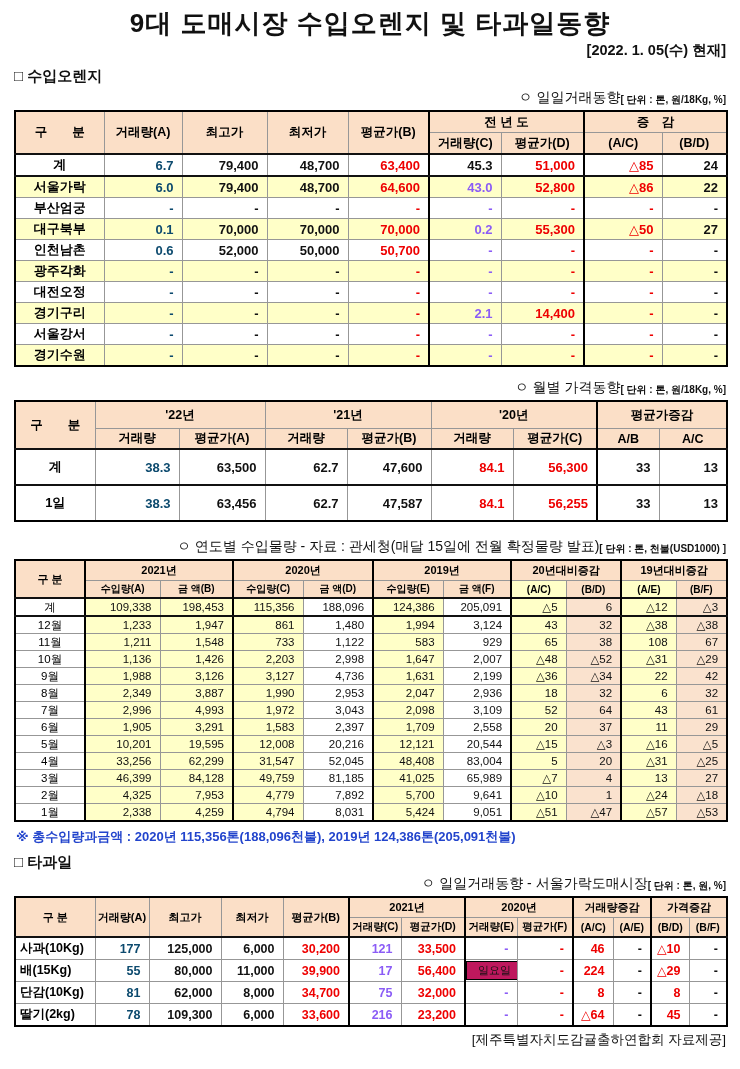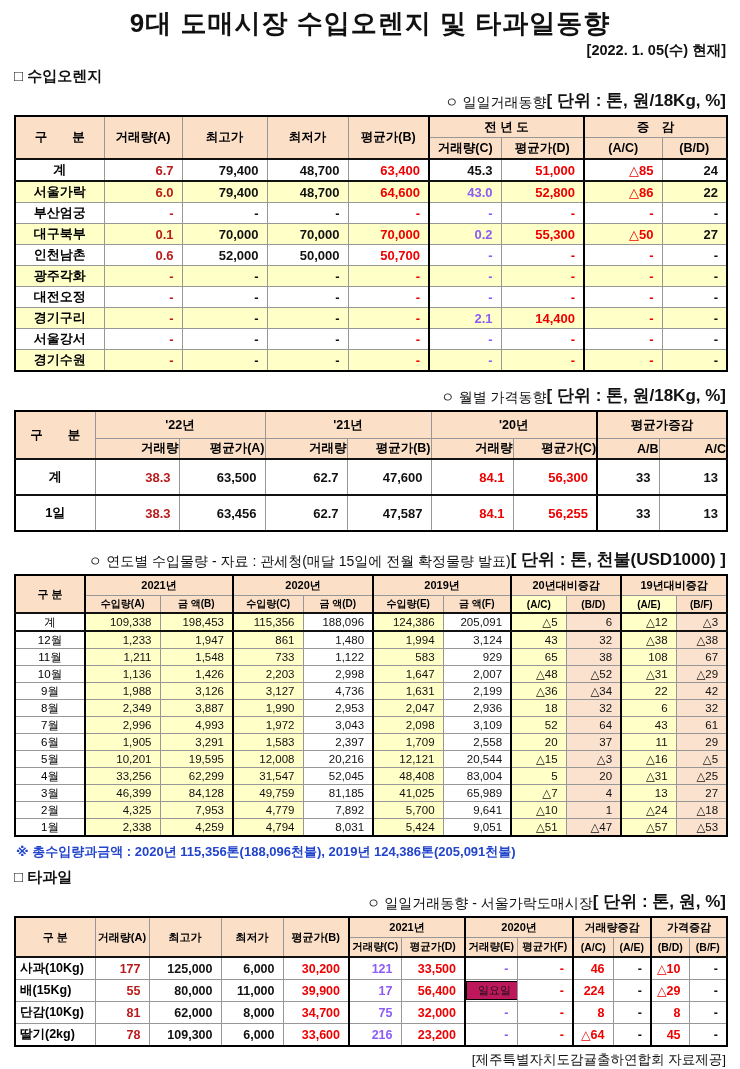--- a/index.html
+++ b/index.html
@@ -4,43 +4,43 @@
 <style>
   html,body{margin:0;padding:0;background:#fff;}
   body{width:740px;height:1069px;overflow:hidden;color:#111;
        font-family:"Liberation Sans","DejaVu Sans",sans-serif;}
   .page{padding:6px 14px 0 14px;}
   .title{text-align:center;font-size:26px;font-weight:800;letter-spacing:1px;line-height:34px;}
   .date{text-align:right;font-size:14.5px;font-weight:700;margin-top:1px;}
   .sec{font-size:15px;font-weight:800;margin-top:7px;}
   .subrow{display:flex;justify-content:flex-end;align-items:flex-end;margin:3px 0 3px 0;}
   .sublabel{font-size:14px;padding-left:14px;}
-  .unit{font-size:17px;font-weight:700;}
+  .unit{font-size:10px;font-weight:700;}
   table{border-collapse:collapse;width:712px;table-layout:fixed;border:2px solid #000;}
   th,td{border:1px solid #979797;overflow:hidden;white-space:nowrap;padding:0;}
   th{background:#FBDFC7;font-weight:700;text-align:center;color:#000;}
   td{text-align:center;}
   tbody tr:first-child td{border-top:2px solid #111;}
   .sumrow td{border-bottom:2px solid #111;}
   .alt td{background:#FFFFC8;}
   .gl{border-left:2px solid #000 !important;}
   .dot{border-left:1px dotted #777 !important;}
   .dotb{border-bottom:1px dotted #777 !important;}
   .num{text-align:right;padding-right:8px;}
   .lab{text-align:center;font-weight:700;color:#000;}
   .lablft{text-align:left;padding-left:4px;font-weight:700;color:#000;}
-  .b{color:#b91c1c;padding-left:16px;} .lb{color:#8b5cf6;} .r{color:#EE0000;} .k{color:#111;}
+  .b{color:#0c4a6e;padding-left:16px;} .lb{color:#8b5cf6;} .r{color:#EE0000;} .k{color:#111;}
   .bold{font-weight:700;}
   .bgy{background:#FFFFC8;} .bgp{background:#FAE2CE;} .hy{background:#FFFFC8 !important;}
   .ctr{text-align:center !important;padding-right:0 !important;}
   .t1 th{height:20px;font-size:12.5px;}
   .t1 td{height:20px;font-size:13px;font-weight:700;}
   .t2 th{font-size:12.5px;}
   .t2 .yr th{height:26px;}
-  .t2 .sb th{height:19px;text-align:right;}
+  .t2 .sb th{height:19px;}
   .t2 td{height:34px;font-size:13px;font-weight:700;}
   .t3 th{font-size:11px;}
   .t3 .yr th{height:19px;}
   .t3 .sb th{height:16px;font-size:10px;}
   .t3 td{height:16px;font-size:11.5px;font-weight:400;}
   .t4 th{font-size:11px;}
   .t4 .yr th{height:19px;}
   .t4 .sb th{height:18px;font-size:10.5px;}
   .t4 td{height:21px;font-size:12.5px;font-weight:700;}
   .foot{color:#2244CC;font-weight:700;font-size:13px;margin-top:6px;padding-left:2px;}

